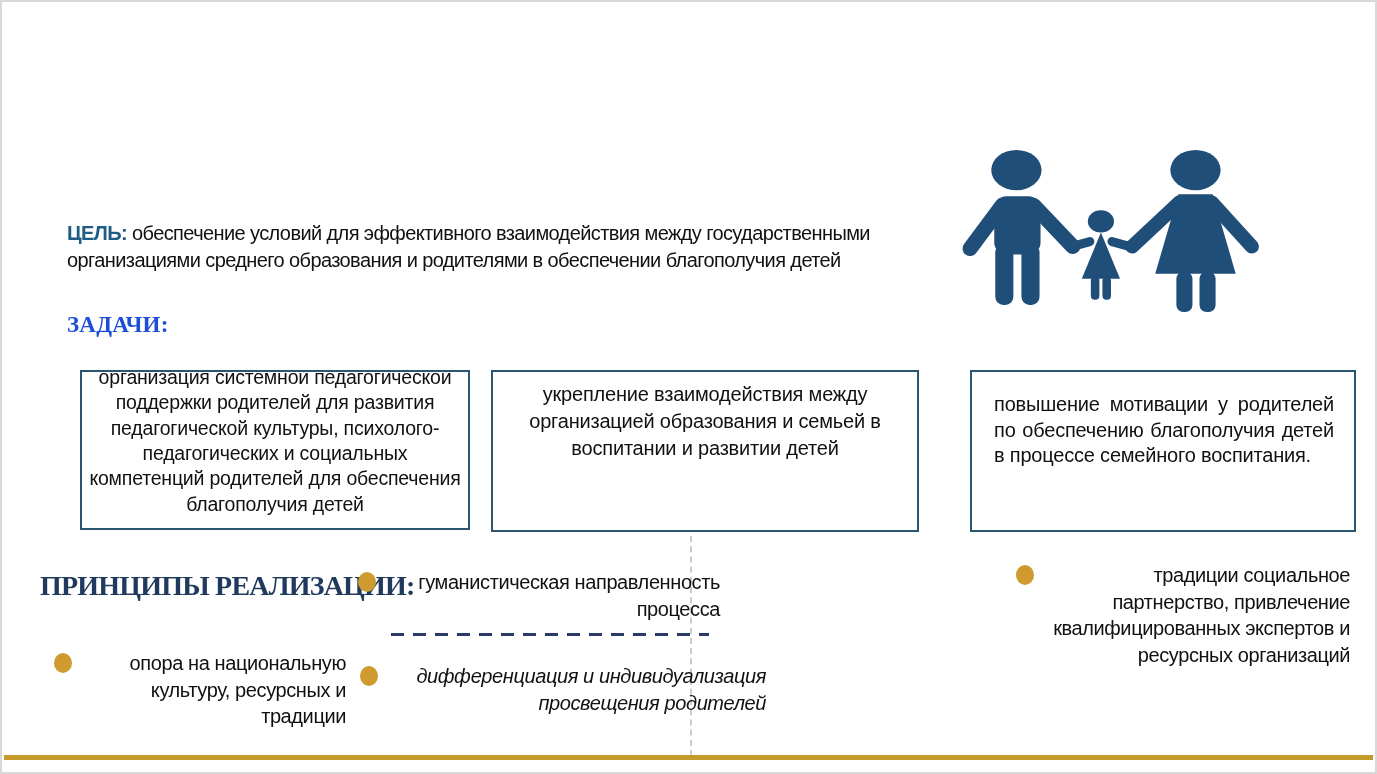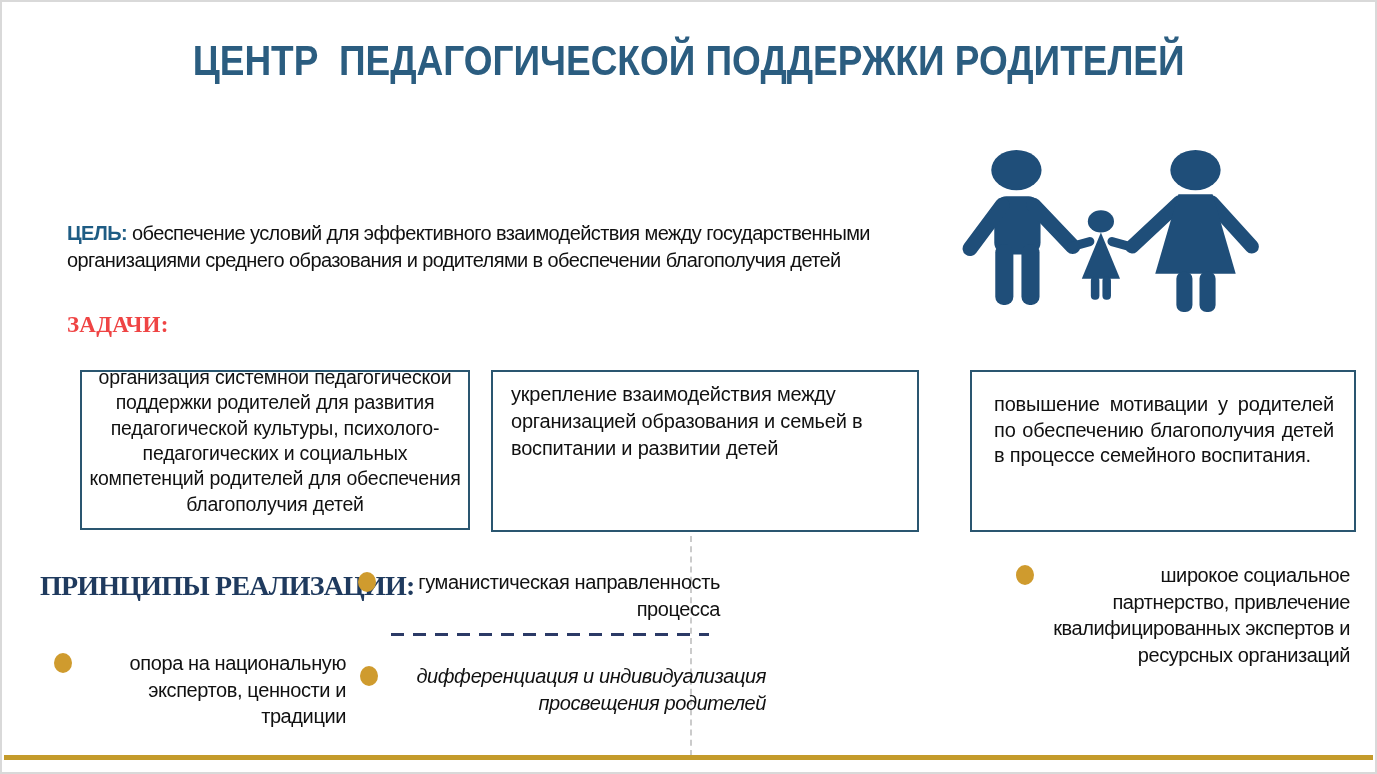--- a/index.html
+++ b/index.html
@@ -28,33 +28,33 @@
   
   .goal{
     position:absolute;left:65px;top:198px;width:834px;
     font-size:20px;line-height:1.37;letter-spacing:-0.6px;
   }
   .goal-label{font-weight:bold;color:#1e5c84;}
   
   .tasks-heading{
     position:absolute;left:65px;top:310px;
     font-family:"Liberation Serif", serif;
-    font-weight:bold;font-size:23px;color:#ef4444;letter-spacing:0.2px;
+    font-weight:bold;font-size:23px;color:#1d4ed8;letter-spacing:0.2px;
   }
   
   .box{
     position:absolute;top:368px;
     border:2px solid #2a5670;background:#ffffff;
     box-sizing:border-box;
     letter-spacing:-0.2px;
   }
   .box-1{left:78px;width:390px;height:160px;text-align:center;overflow:hidden;
          font-size:19.5px;line-height:1.3;}
   .box-1 .inner{margin-top:-7px;padding:0 4px;}
-  .box-2{left:489px;width:428px;height:162px;
+  .box-2{left:489px;width:428px;height:162px;text-align:center;
          font-size:20px;line-height:1.35;padding:9px 18px 0 18px;}
   .box-3{left:968px;width:386px;height:162px;text-align:justify;
          font-size:20px;line-height:1.28;padding:20px 20px 0 22px;}
   
   .principles-heading{
     position:absolute;left:38px;top:568px;
     font-family:"Liberation Serif", serif;
     font-weight:bold;font-size:28px;color:#1f3a5e;letter-spacing:-0.8px;
   }
   .principle{
@@ -84,23 +84,20 @@
     background:#c49b2b;
   }
   
   .family-icon{position:absolute;left:948px;top:142px;width:332px;height:188px;}
 </style>
 </head>
 <body>
 
 <div class="slide">
 
-  <div class="title-wrap">
-    <h1 class="title">ЦЕНТР  ПЕДАГОГИЧЕСКОЙ ПОДДЕРЖКИ РОДИТЕЛЕЙ</h1>
-  </div>
 
   <p class="goal"><span class="goal-label">ЦЕЛЬ:</span><span> обеспечение условий для эффективного взаимодействия между государственными организациями среднего образования и родителями в обеспечении благополучия детей</span></p>
 
   <svg class="family-icon" viewBox="0 0 330 185" xmlns="http://www.w3.org/2000/svg" aria-hidden="true">
     <g fill="#1f4e79" stroke="none">
 
       <ellipse cx="66" cy="25" rx="25" ry="20"></ellipse>
       <rect x="44" y="51" width="46" height="58" rx="12"></rect>
       <line x1="52" y1="60" x2="20" y2="103" stroke="#1f4e79" stroke-width="15" stroke-linecap="round"></line>
       <line x1="83" y1="60" x2="122" y2="101" stroke="#1f4e79" stroke-width="15" stroke-linecap="round"></line>
@@ -141,29 +138,29 @@
 
   <div class="principle principle-1">
     <span class="dot"></span>
     <span>гуманистическая направленность процесса</span>
   </div>
 
   <div class="dash-h"></div>
 
   <div class="principle principle-2">
     <span class="dot"></span>
-    <span>опора на национальную экспертов, ценности и традиции</span>
+    <span>опора на национальную культуру, ресурсных и традиции</span>
   </div>
 
   <div class="principle principle-3">
     <span class="dot"></span>
     <span>дифференциация и индивидуализация просвещения родителей</span>
   </div>
 
 
   <div class="principle principle-5">
     <span class="dot"></span>
-    <span>широкое социальное партнерство, привлечение квалифицированных экспертов и ресурсных организаций</span>
+    <span>традиции социальное партнерство, привлечение квалифицированных экспертов и ресурсных организаций</span>
   </div>
 
   <div class="gold-line"></div>
 
 </div>
 
 </body></html>

